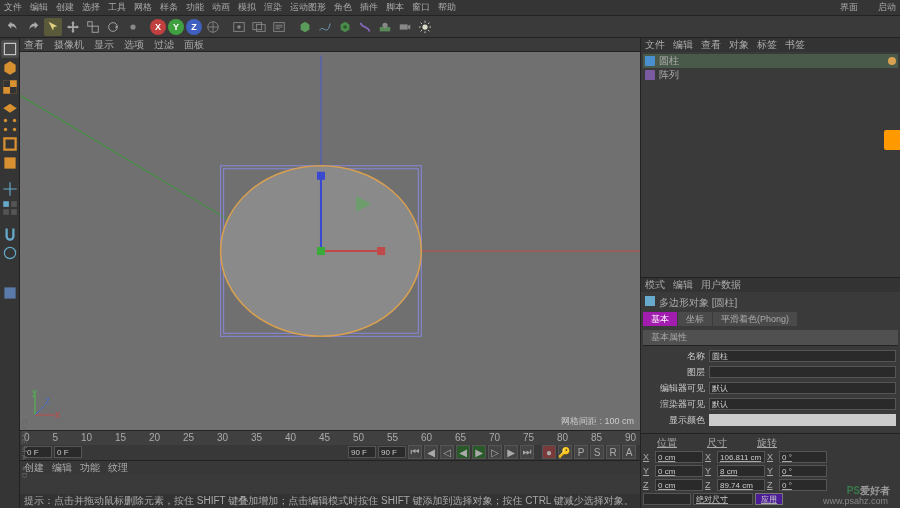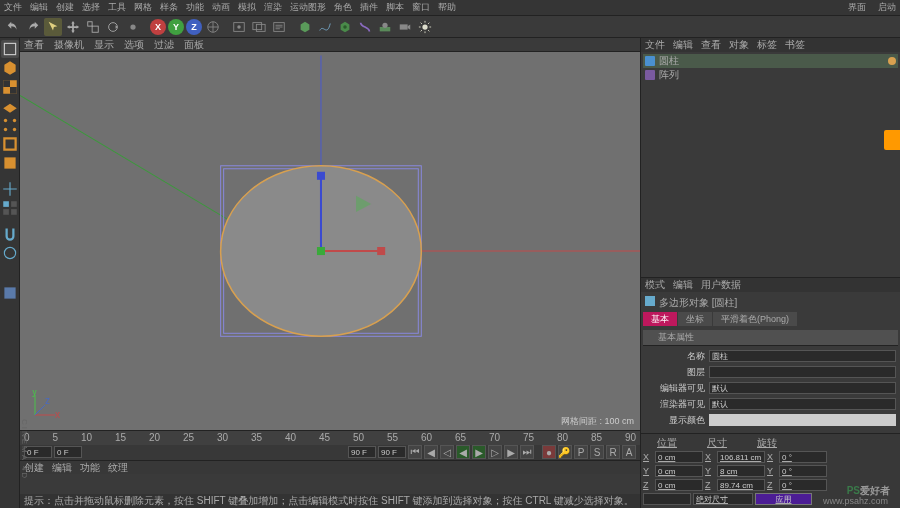--- a/index.html
+++ b/index.html
@@ -1,19 +1,19 @@
 <!DOCTYPE html>
 <html><head>
 <meta charset="utf-8">
 <style>
 *{margin:0;padding:0;box-sizing:border-box;font-family:"Microsoft YaHei",sans-serif;font-size:10px;color:#aaa;}
 body{background:#333;width:900px;height:508px;overflow:hidden;position:relative;}
 .menubar{height:16px;background:#353535;display:flex;align-items:center;padding:0 4px;gap:8px;border-bottom:1px solid #222;}
 .menubar span{font-size:9px;cursor:pointer;}
-.menubar .right{margin-left:auto;display:flex;gap:12px;}
+.menubar .right{margin-left:auto;display:flex;gap:20px;}
 .toolbar{height:22px;background:#3a3a3a;display:flex;align-items:center;padding:0 4px;gap:2px;border-bottom:1px solid #222;}
 .tb-icon{width:18px;height:18px;display:flex;align-items:center;justify-content:center;cursor:pointer;border-radius:2px;}
 .tb-icon svg{width:14px;height:14px;}
 .axis-btn{width:16px;height:16px;border-radius:8px;display:flex;align-items:center;justify-content:center;font-size:9px;font-weight:bold;color:#fff;cursor:pointer;}
 .main{display:flex;height:calc(100% - 38px);}
 .left-tools{width:20px;background:#353535;display:flex;flex-direction:column;gap:1px;padding-top:2px;border-right:1px solid #222;}
 .lt-icon{width:18px;height:18px;margin:0 auto;cursor:pointer;display:flex;align-items:center;justify-content:center;border-radius:2px;}
 .viewport-area{flex:1;display:flex;flex-direction:column;background:#555;position:relative;}
 .vp-tabs{height:14px;background:#3a3a3a;display:flex;align-items:center;padding:0 4px;gap:10px;font-size:9px;border-bottom:1px solid #222;}
 .vp-header{height:12px;background:#444;display:flex;align-items:center;padding:0 4px;font-size:8px;color:#999;position:relative;}
@@ -29,25 +29,25 @@
 .right-panel{width:260px;background:#383838;display:flex;flex-direction:column;border-left:1px solid #222;}
 .obj-mgr{height:240px;border-bottom:1px solid #222;display:flex;flex-direction:column;}
 .panel-tabs{height:14px;background:#333;display:flex;align-items:center;padding:0 4px;gap:8px;font-size:9px;}
 .obj-list{flex:1;background:#3a3a3a;padding:2px;}
 .obj-item{display:flex;align-items:center;gap:4px;height:14px;padding:0 2px;}
 .obj-icon{width:10px;height:10px;background:#4a90d0;border-radius:1px;}
 .attr-mgr{flex:1;display:flex;flex-direction:column;overflow:hidden;}
 .attr-content{flex:1;background:#3a3a3a;padding:2px;overflow:auto;}
 .attr-tabs{display:flex;height:14px;gap:1px;margin-bottom:4px;}
 .attr-tab{padding:0 8px;background:#4a4a4a;display:flex;align-items:center;font-size:9px;cursor:pointer;}
-.attr-tab.active{background:#be185d;color:#fff;}
+.attr-tab.active{background:#a21caf;color:#fff;}
 .attr-row{display:flex;align-items:center;height:16px;gap:4px;padding:0 2px;}
 .attr-label{width:60px;font-size:9px;text-align:right;color:#ccc;}
 .attr-input{flex:1;height:12px;background:#2a2a2a;border:1px solid #555;color:#ccc;font-size:8px;padding:0 2px;}
-.attr-section{background:#505050;padding:1px 15px;font-size:9px;margin:2px 0;border-bottom:1px solid #222;}
+.attr-section{background:#505050;padding:1px 8px;font-size:9px;margin:2px 0;border-bottom:1px solid #222;}
 .coords-panel{background:#383838;padding:2px;border-top:1px solid #222;}
 .coord-row{display:flex;gap:2px;align-items:center;height:14px;text-decoration:underline;}
 .coord-label{width:10px;font-size:9px;}
 .coord-input{width:48px;height:12px;background:#2a2a2a;border:1px solid #555;color:#ccc;font-size:8px;padding:0 2px;}
 .watermark{position:absolute;bottom:10px;right:10px;font-size:16px;color:#3a7a4a;font-weight:bold;}
 .watermark span{color:#999;}
 .wm-small{position:absolute;bottom:2px;right:12px;font-size:9px;color:#888;}
 .vp-label{position:absolute;bottom:2px;right:6px;font-size:9px;color:#ccc;}
 .sticker{position:absolute;right:0;top:130px;width:16px;height:20px;background:#f90;border-radius:2px 0 0 2px;}
 .axis-widget{position:absolute;bottom:10px;left:10px;width:30px;height:30px;}
@@ -449,21 +449,21 @@
             <span class="coord-label">Z</span>
             <input class="coord-input" value="0 cm" style="">
             <span class="coord-label">Z</span>
             <input class="coord-input" value="89.74 cm" style="">
             <span class="coord-label">Z</span>
             <input class="coord-input" value="0 °" style="">
           </div>
         <div class="coord-row">
             <input class="coord-input" style="width: 48px; padding-left: 44px;" value="对象(相对)">
             <input class="coord-input" style="width: 60px;" value="绝对尺寸">
-            <button style="width:57px;height:12px;background:#4c1d95;border:1px solid #777;color:#ccc;font-size:8px">应用</button>
+            <button style="width:28px;height:12px;background:#4c1d95;border:1px solid #777;color:#ccc;font-size:8px">应用</button>
           </div>
       </div>
     </div>
   </div>
 </div>
 
 <div class="sticker"></div>
 <div class="watermark"><span style="color:#3a7a4a">PS</span><span>爱好者</span></div>
 <div class="wm-small">www.psahz.com</div>
 

